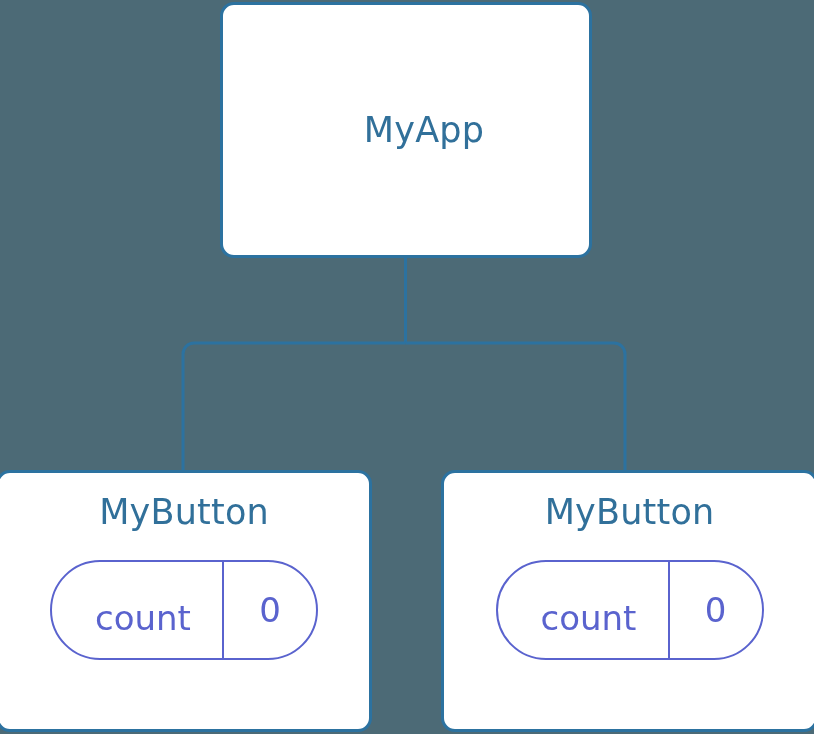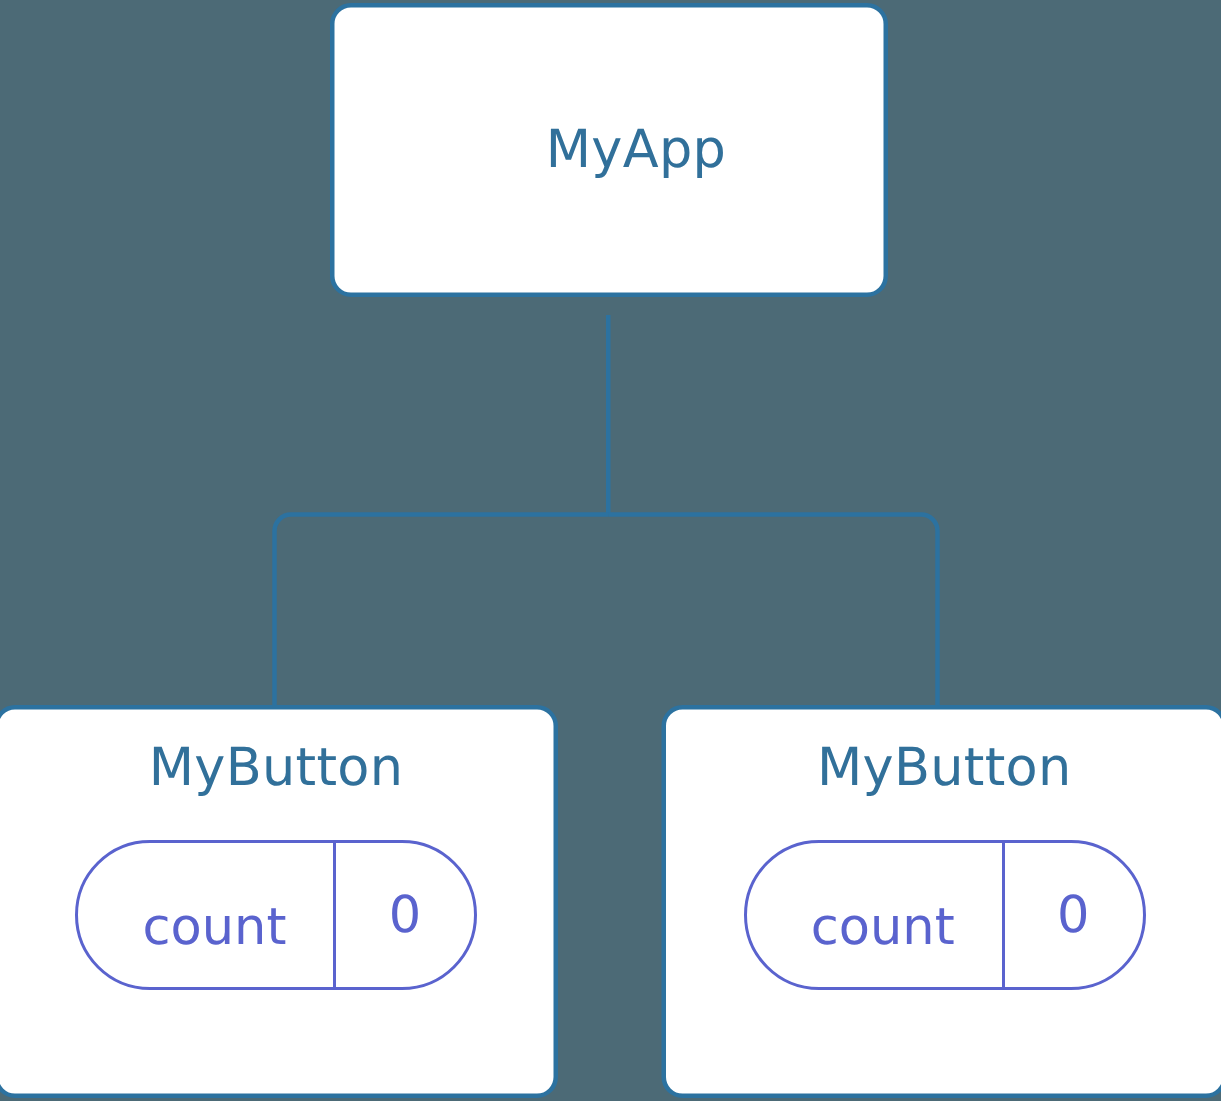--- a/index.html
+++ b/index.html
@@ -41,21 +41,21 @@
     display: flex;
     flex-direction: column;
     align-items: center;
     justify-content: flex-start;
   }
 
   .node-root {
     left: 220px;
     top: 2px;
     width: 372px;
-    height: 196px;
+    height: 256px;
     justify-content: center;
     padding-left: 36px;
   }
 
   .node-child-left {
     left: -4px;
     top: 470px;
     width: 376px;
     height: 262px;
   }

